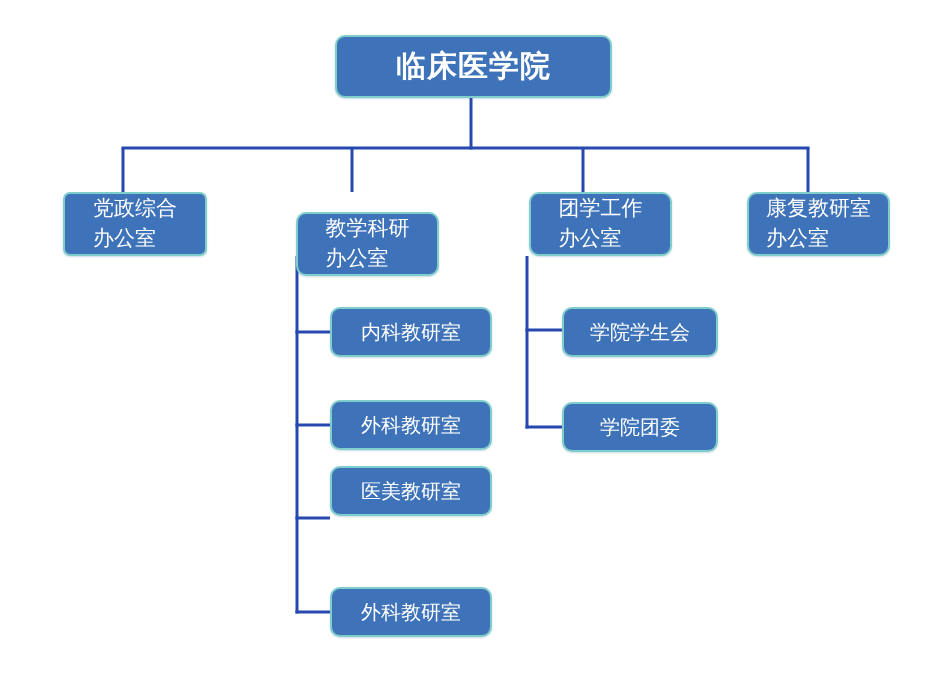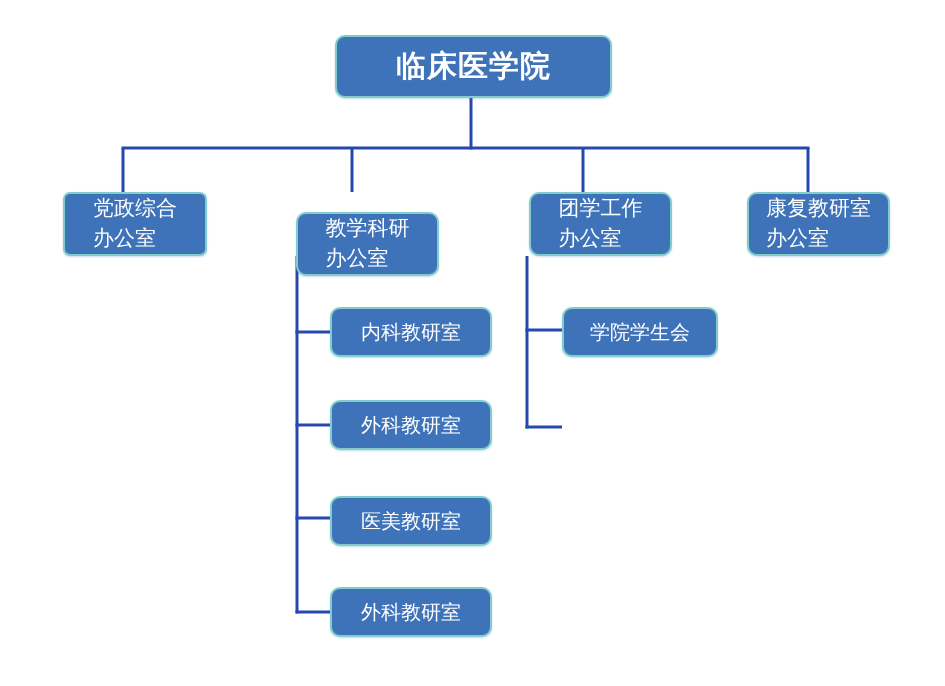--- a/index.html
+++ b/index.html
@@ -39,21 +39,21 @@
     font-size:30px;font-weight:bold;letter-spacing:1px;
   }
   .node-l2{width:143px;height:64px;top:192px;font-size:21px;}
   .node-l2-0{left:63px;width:144px;border-radius:7px;}
   .node-l2-1{left:296px;margin-top:20px;}
   .node-l2-2{left:522px;margin-left:7px;}
   .node-l2-3{left:747px;}
   .node-l3{width:162px;height:50px;left:330px;font-size:20px;}
   .node-l3a-0{top:307px;}
   .node-l3a-1{top:400px;}
-  .node-l3a-2{top:496px;}
+  .node-l3a-2{top:466px;}
   .node-l3a-3{top:587px;}
   .node-l3b{left:562px;width:156px;border-radius:10px;}
   .node-l3b-0{top:307px;}
   .node-l3b-1{top:402px;}
   line{stroke:var(--connector);stroke-width:3;}
 </style>
 </head>
 <body>
 
 <div class="canvas">
@@ -85,14 +85,15 @@
 办公室</div>
   <div class="node node-l2 node-l2-3">康复教研室
 办公室</div>
 
   <div class="node node-l3 node-l3a-0">内科教研室</div>
   <div class="node node-l3 node-l3a-1">外科教研室</div>
   <div class="node node-l3 node-l3a-2">医美教研室</div>
   <div class="node node-l3 node-l3a-3">外科教研室</div>
 
   <div class="node node-l3 node-l3b node-l3b-0">学院学生会</div>
+  <div class="node node-l3 node-l3b node-l3b-1">学院团委</div>
 
 </div>
 
 </body></html>

